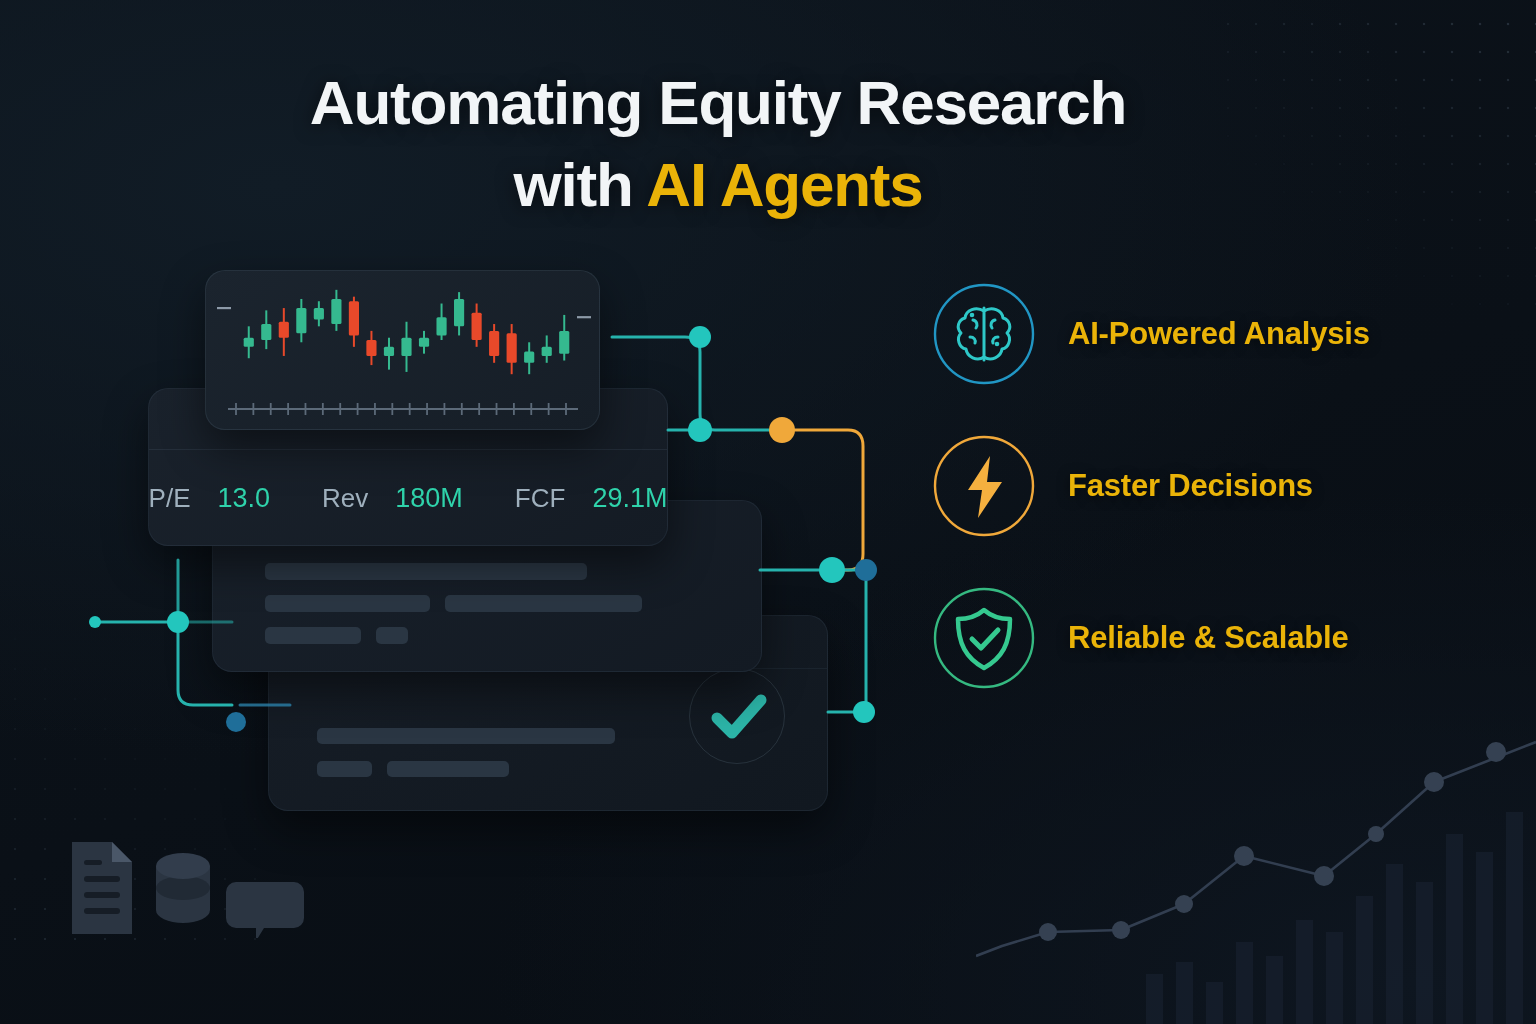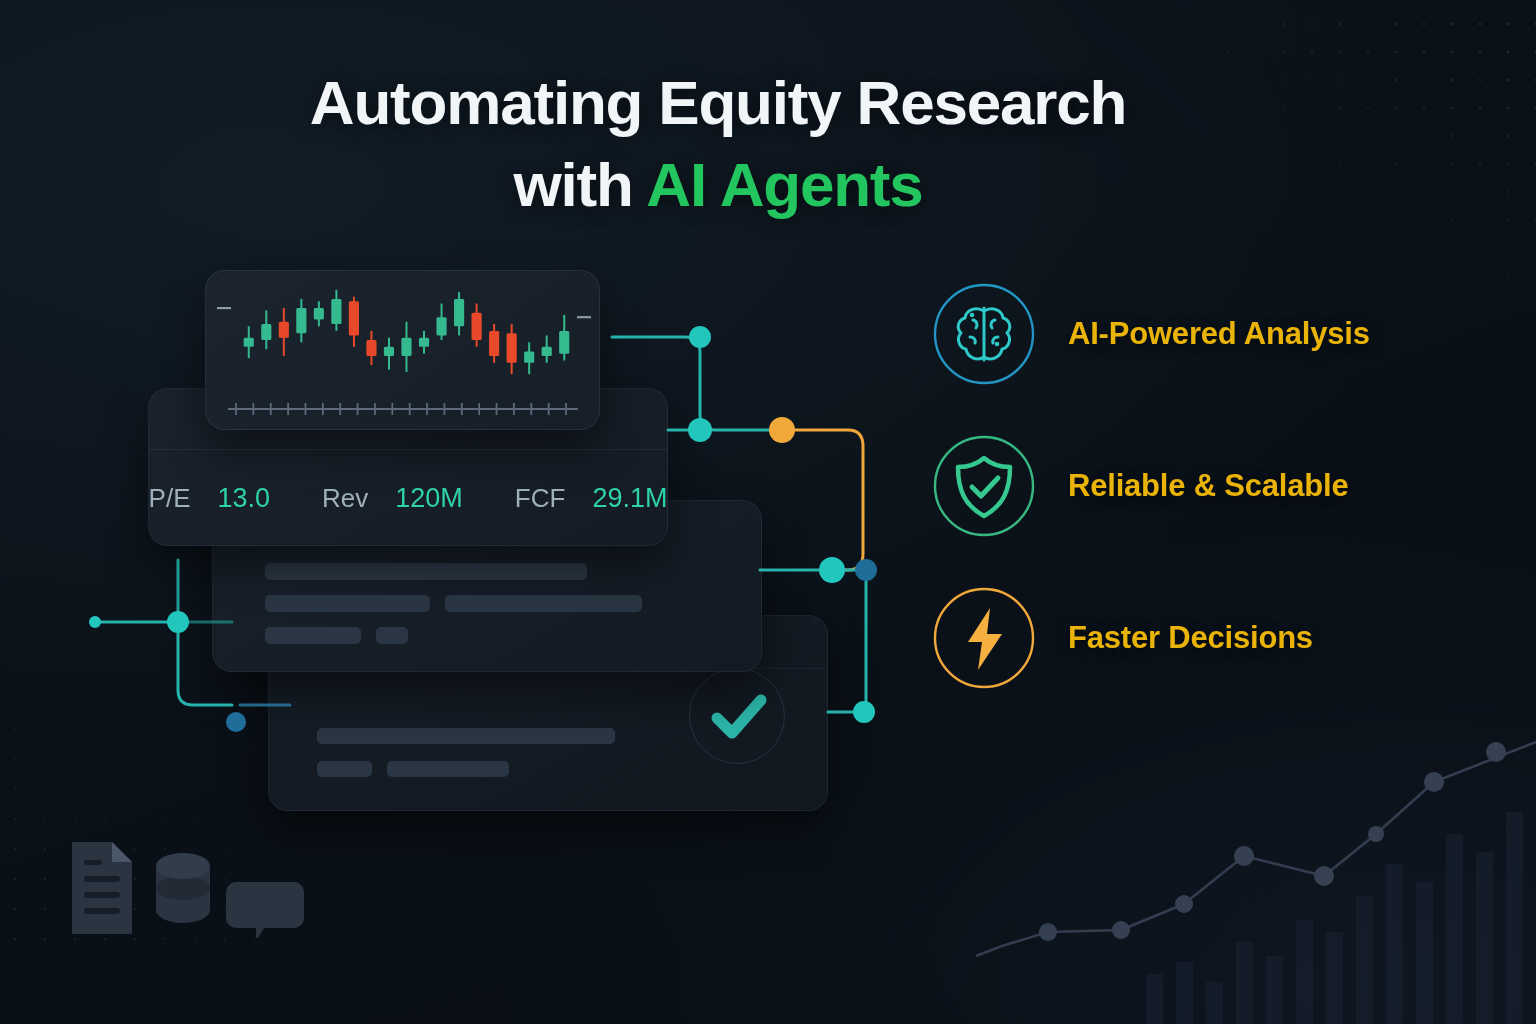--- a/index.html
+++ b/index.html
@@ -36,21 +36,21 @@
   }
   .bg-growth { position:absolute; right:0; bottom:0; width:560px; height:300px; opacity:.85; }
 
   
   .title-block { position:absolute; top:62px; left:0; width:1436px; text-align:center; }
   .title-line {
     font-size:62px; font-weight:bold; letter-spacing:-1.2px; line-height:1.32;
     color:#f2f5f7;
     text-shadow:0 2px 18px rgba(0,0,0,.55);
   }
-  .accent { color:#22c55e; }
+  .accent { color:#eab308; }
 
   
   .card {
     position:absolute; border-radius:20px;
     border:1px solid rgba(122,150,175,.10);
     box-shadow:0 18px 44px rgba(0,0,0,.48);
   }
   #chart-card {
     left:205px; top:270px; width:395px; height:160px;
     background:linear-gradient(145deg,#1b242e 0%,#161e27 100%);
@@ -259,21 +259,21 @@
   <div class="card" id="metrics-card">
     <div class="divline"></div>
     <div class="metrics-row">
       <div class="metric">
         <span class="k">P/E</span>
         <span class="v">13.0</span>
       </div>
       <div class="vsep"></div>
       <div class="metric">
         <span class="k">Rev</span>
-        <span class="v">120M</span>
+        <span class="v">180M</span>
       </div>
       <div class="vsep"></div>
       <div class="metric">
         <span class="k">FCF</span>
         <span class="v">29.1M</span>
       </div>
     </div>
   </div>
 
   <div class="card" id="doc-card-a">
@@ -344,33 +344,33 @@
           <circle cx="65" cy="62" r="2.3" fill="#2ec8c8"></circle>
         </svg>
       </div>
       <div class="flabel">AI-Powered Analysis</div>
     </div>
 
 
     <div class="feature">
       <div class="fic">
         <svg viewBox="0 0 104 104" width="104" height="104">
+          <circle cx="52" cy="52" r="49" fill="none" stroke="#f0a83a" stroke-width="2.4"></circle>
+          <path d="M58,22 L36,56 H50 L46,84 L70,48 H55 Z" fill="#f5b03f"></path>
+        </svg>
+      </div>
+      <div class="flabel">Faster Decisions</div>
+    </div>
+
+    <div class="feature">
+      <div class="fic">
+        <svg viewBox="0 0 104 104" width="104" height="104">
           <circle cx="52" cy="52" r="49" fill="none" stroke="#35b981" stroke-width="2.4"></circle>
           <path d="M52,24 C60,31 70,33 78,33 C78,58 70,72 52,82 C34,72 26,58 26,33
                    C34,33 44,31 52,24 Z" fill="none" stroke="#35c98f" stroke-width="4.5" stroke-linejoin="round"></path>
           <path d="M40,53 L49,62 L66,44" fill="none" stroke="#35c98f" stroke-width="5" stroke-linecap="round" stroke-linejoin="round"></path>
         </svg>
       </div>
       <div class="flabel">Reliable &amp; Scalable</div>
     </div>
 
-    <div class="feature">
-      <div class="fic">
-        <svg viewBox="0 0 104 104" width="104" height="104">
-          <circle cx="52" cy="52" r="49" fill="none" stroke="#f0a83a" stroke-width="2.4"></circle>
-          <path d="M58,22 L36,56 H50 L46,84 L70,48 H55 Z" fill="#f5b03f"></path>
-        </svg>
-      </div>
-      <div class="flabel">Faster Decisions</div>
-    </div>
-
   </div>
 </div>
 
 </body></html>

